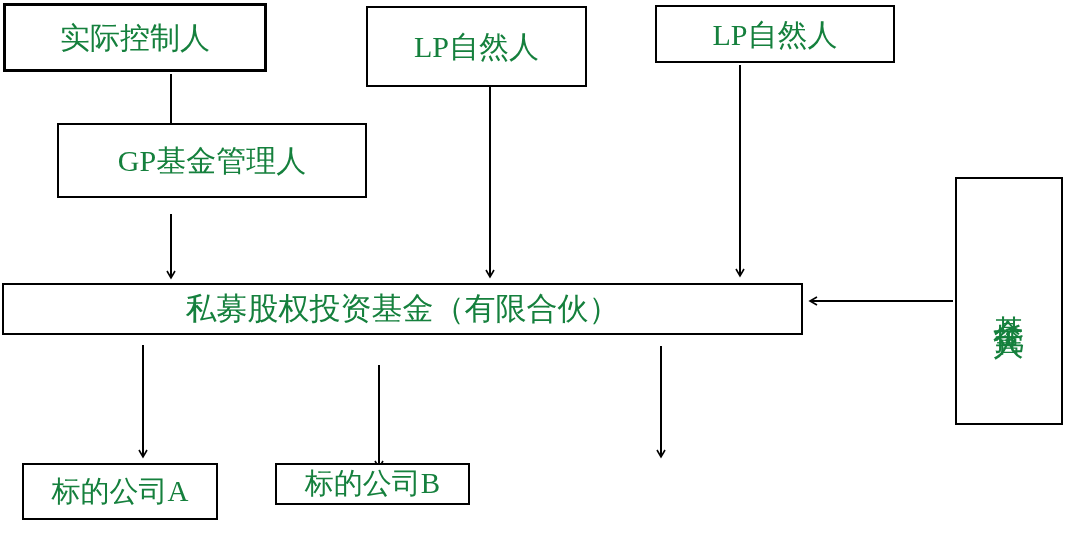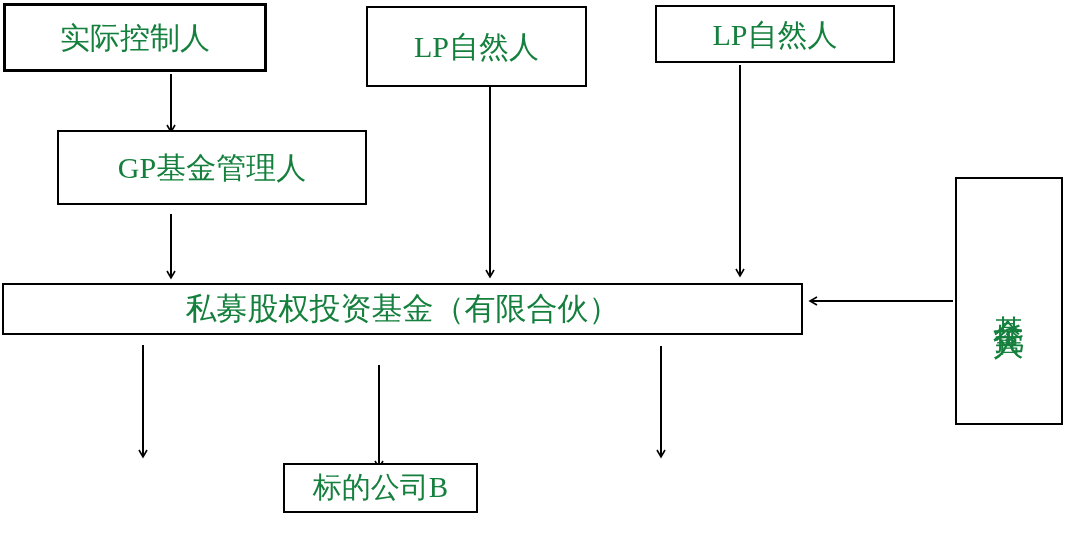--- a/index.html
+++ b/index.html
@@ -67,23 +67,24 @@
     <line x1="379" y1="365" x2="379" y2="468" stroke="#000000" stroke-width="2" marker-end="url(#arrowhead)"></line>
     <line x1="661" y1="346" x2="661" y2="457" stroke="#000000" stroke-width="2" marker-end="url(#arrowhead)"></line>
   </svg>
 
   <div class="node big" style="left:3px; top:3px; width:264px; height:69px; border-width:3px;">实际控制人</div>
 
   <div class="node big" style="left:366px; top:6px; width:221px; height:81px;">LP自然人</div>
 
   <div class="node big" style="left:655px; top:5px; width:240px; height:58px;">LP自然人</div>
 
-  <div class="node big" style="left:57px; top:130px; width:310px; height:75px;">GP基金管理人</div>
+  <div class="node big" style="left:57px; top:123px; width:310px; height:75px;">GP基金管理人</div>
 
   <div class="node vertical" style="left:955px; top:177px; width:108px; height:248px;">基金托管人</div>
 
   <div class="node fund-box" style="left:2px; top:283px; width:801px; height:52px;">私募股权投资基金（有限合伙）</div>
 
+  <div class="node small" style="left:22px; top:463px; width:196px; height:57px;">标的公司A</div>
 
-  <div class="node small" style="left:275px; top:463px; width:195px; height:50px;margin-left:8px;">标的公司B</div>
+  <div class="node small" style="left:275px; top:463px; width:195px; height:42px;">标的公司B</div>
 
 
 </div>
 
 </body></html>

